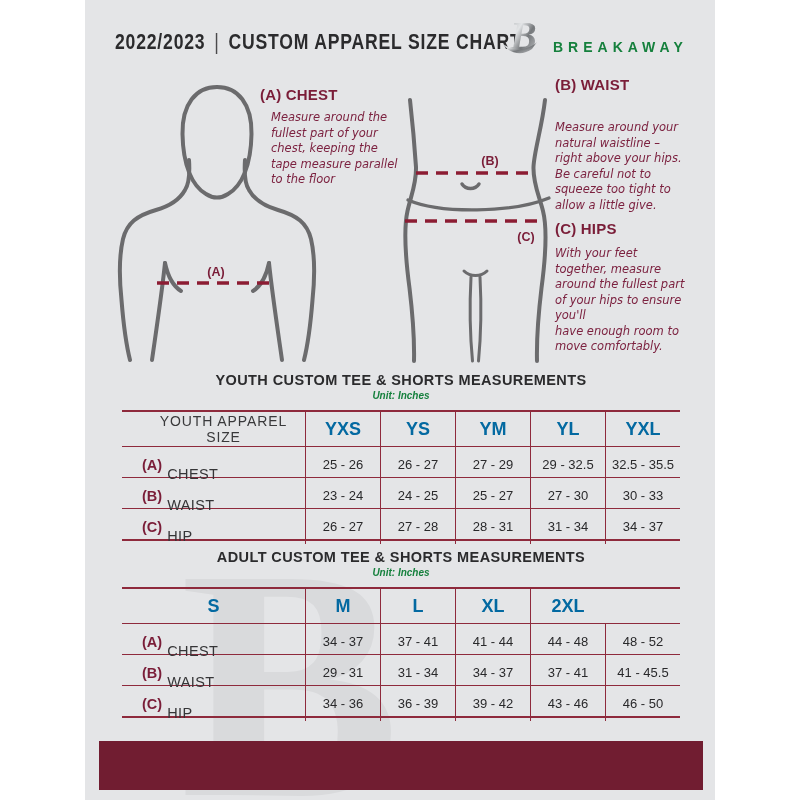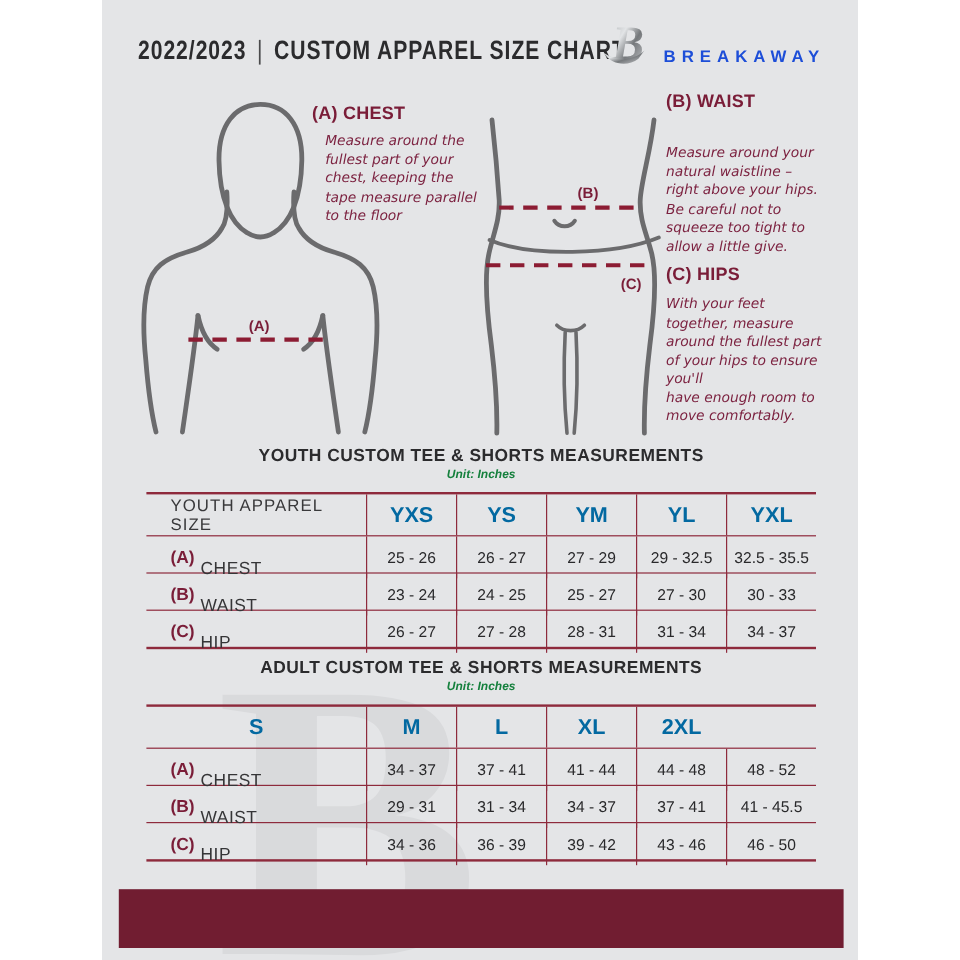--- a/index.html
+++ b/index.html
@@ -15,21 +15,21 @@
   body{background:#ffffff;font-family:"Liberation Sans",sans-serif;}
   .canvas{position:relative;width:800px;height:800px;background:#ffffff;overflow:hidden;}
   .page{position:absolute;left:85px;top:0;width:630px;height:800px;background:var(--page-bg);}
 
   
   .masthead{position:absolute;left:30px;top:29px;display:flex;align-items:center;gap:11px;
     font-weight:bold;font-size:22px;letter-spacing:1px;color:var(--ink);
     transform:scaleX(.8);transform-origin:left center;white-space:nowrap;}
   .masthead .pipe{font-weight:normal;color:#4a4a4c;font-size:22px;}
   .brand{position:absolute;left:416px;top:14px;display:flex;align-items:center;}
-  .brand-name{font-weight:bold;font-size:14px;letter-spacing:5px;color:#1d4ed8;margin-left:6px;margin-top:20px;white-space:nowrap;}
+  .brand-name{font-weight:bold;font-size:14px;letter-spacing:5px;color:#15803d;margin-left:6px;margin-top:20px;white-space:nowrap;}
 
   
   .figures{position:absolute;inset:0;width:630px;height:800px;z-index:0;pointer-events:none;}
 
   
   .guide-label{position:absolute;font-weight:bold;font-size:15px;color:#7a1d38;letter-spacing:.2px;z-index:1;}
   .guide-desc{position:absolute;font-family:"DejaVu Sans",sans-serif;font-style:italic;font-size:11.5px;
     line-height:15.5px;color:var(--text-maroon);white-space:pre-line;z-index:1;}
   .pos-chest-label{left:175px;top:86px;}
   .pos-chest-desc{left:186px;top:110px;width:140px;}
@@ -43,21 +43,21 @@
     font-size:14.5px;letter-spacing:.4px;color:#2b2b2d;z-index:1;}
   .sec-unit{position:absolute;left:37px;width:558px;text-align:center;font-weight:bold;font-style:italic;
     font-size:10px;color:#15803d;z-index:1;}
   .pos-youth-title{top:372px;}
   .pos-youth-unit{top:390px;}
   .pos-adult-title{top:549px;}
   .pos-adult-unit{top:567px;}
 
   
   .size-table{position:absolute;left:37px;width:558px;border-top:2.5px solid var(--line);
-    border-bottom:2px solid var(--line);z-index:1;}
+    border-bottom:2px solid var(--line);z-index:1;text-align:center;}
   .pos-youth-table{top:410px;}
   .pos-adult-table{top:587px;}
   .tr{display:grid;grid-template-columns:183px repeat(5,1fr);height:31px;}
   .tr.thead{height:34px;}
   .tr + .tr{border-top:1.5px solid var(--line);}
   .td{display:flex;align-items:center;justify-content:center;font-size:13px;color:#29292b;}
   .td + .td{border-left:1.5px solid var(--line);}
   .td.label-col{justify-content:flex-start;padding-left:20px;}
   .td.size-label{font-size:14px;letter-spacing:.9px;color:#39393b;}
   .td.col-head{font-weight:bold;font-size:18px;color:#0369a1;}

